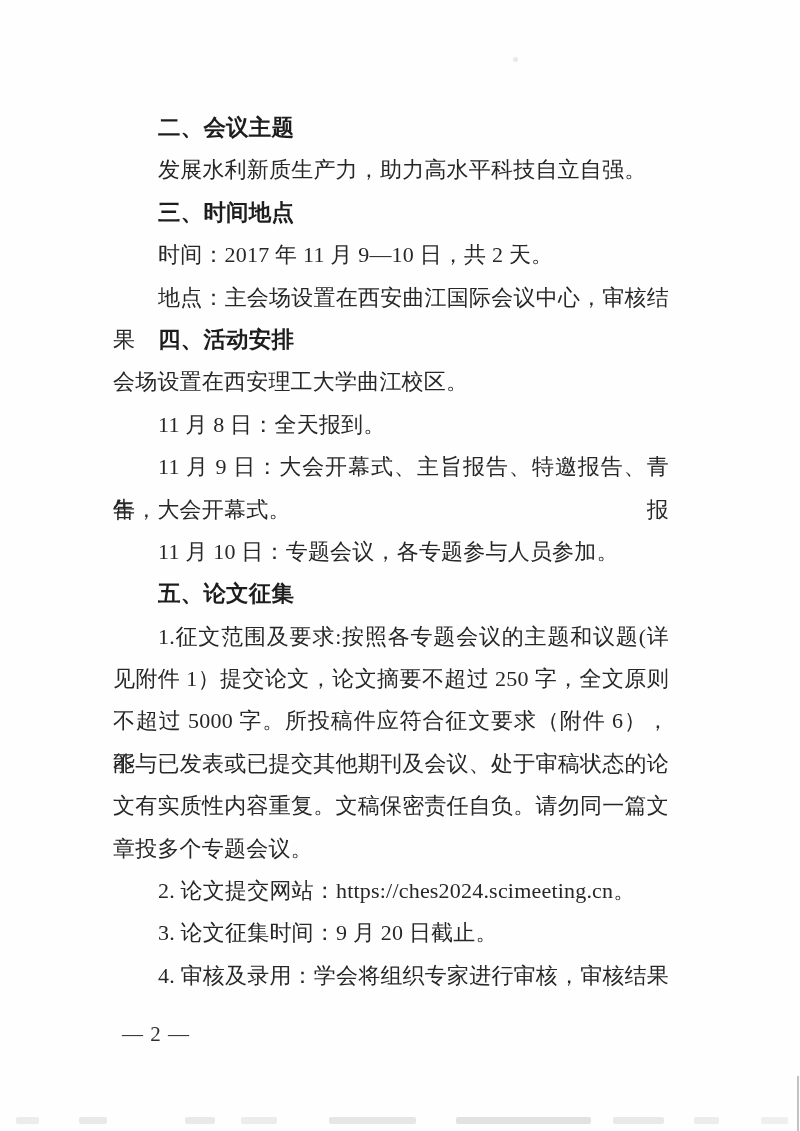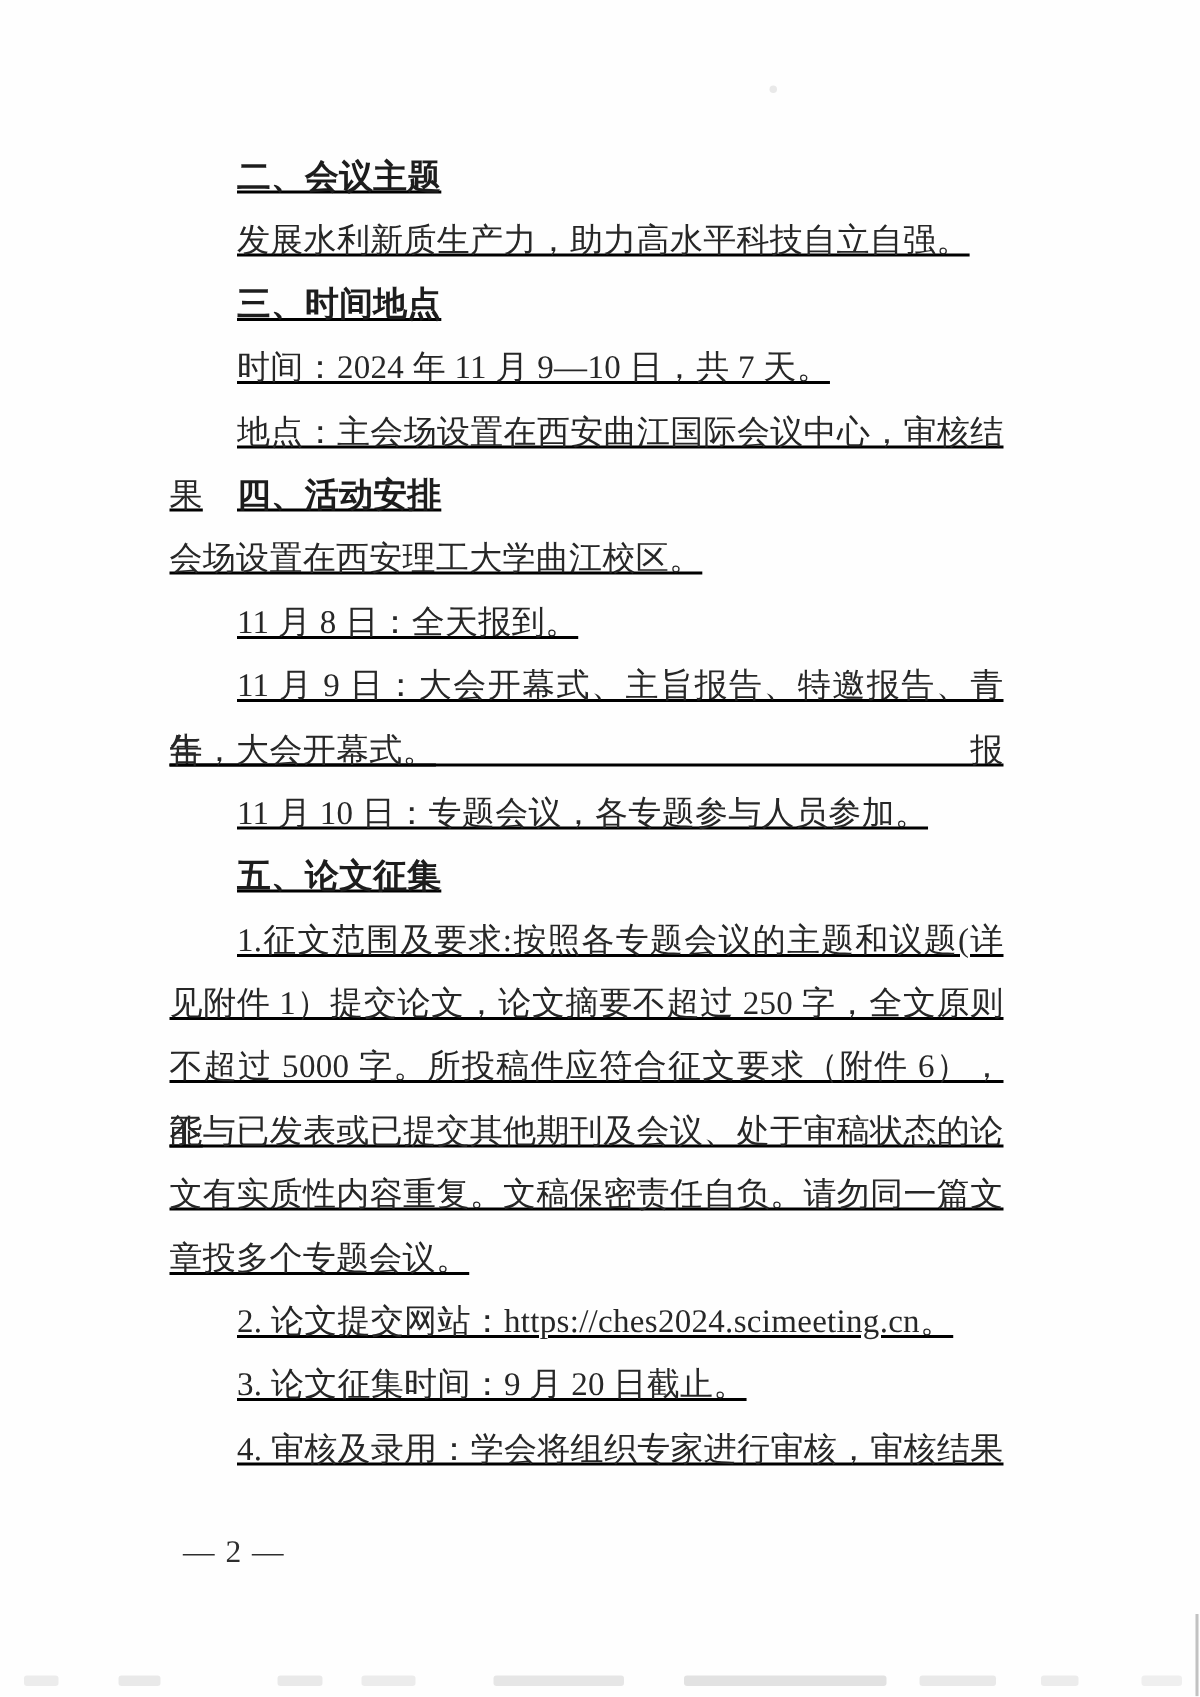--- a/index.html
+++ b/index.html
@@ -10,23 +10,22 @@
     overflow: hidden;
   }
   .page {
     position: relative;
     width: 800px; height: 1131px;
     background: #fefefe;
     overflow: hidden;
   }
   .text-block {
     position: absolute;
-    left: 113px; top: 97px;
+    left: 113px; top: 107px;
     width: 556px;
-    text-decoration: underline;
   }
   .line {
     display: block;
     height: 42.4px;
     line-height: 42.4px;
     font-size: 22px;
     letter-spacing: 0.2px;
     color: #272727;
     white-space: nowrap;
     text-align: left;
@@ -91,21 +90,21 @@
 </style>
 </head>
 <body>
 
 <div class="page">
 
   <div class="text-block">
     <div class="line h ind">二、会议主题</div>
     <div class="line ind">发展水利新质生产力，助力高水平科技自立自强。</div>
     <div class="line h ind">三、时间地点</div>
-    <div class="line ind">时间：2024 年 11 月 9—10 日，共 7 天。</div>
+    <div class="line ind">时间：2017 年 11 月 9—10 日，共 2 天。</div>
     <div class="line ind fill">地点：主会场设置在西安曲江国际会议中心，审核结果</div>
     <div class="line h ind">四、活动安排</div>
     <div class="line">会场设置在西安理工大学曲江校区。</div>
     <div class="line ind">11 月 8 日：全天报到。</div>
     <div class="line ind fill">11 月 9 日：大会开幕式、主旨报告、特邀报告、青年报</div>
     <div class="line">告，大会开幕式。</div>
     <div class="line ind">11 月 10 日：专题会议，各专题参与人员参加。</div>
     <div class="line h ind">五、论文征集</div>
     <div class="line ind fill">1.征文范围及要求:按照各专题会议的主题和议题(详</div>
     <div class="line fill">见附件 1）提交论文，论文摘要不超过 250 字，全文原则</div>

